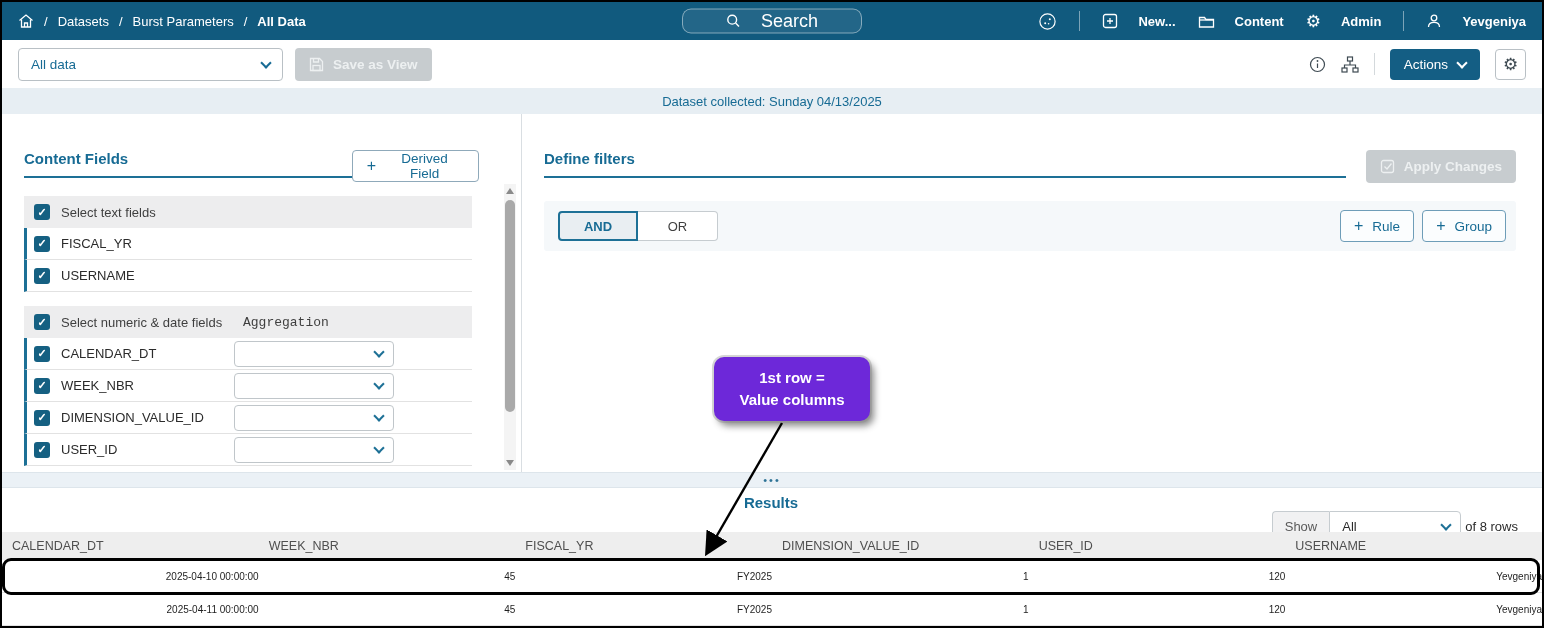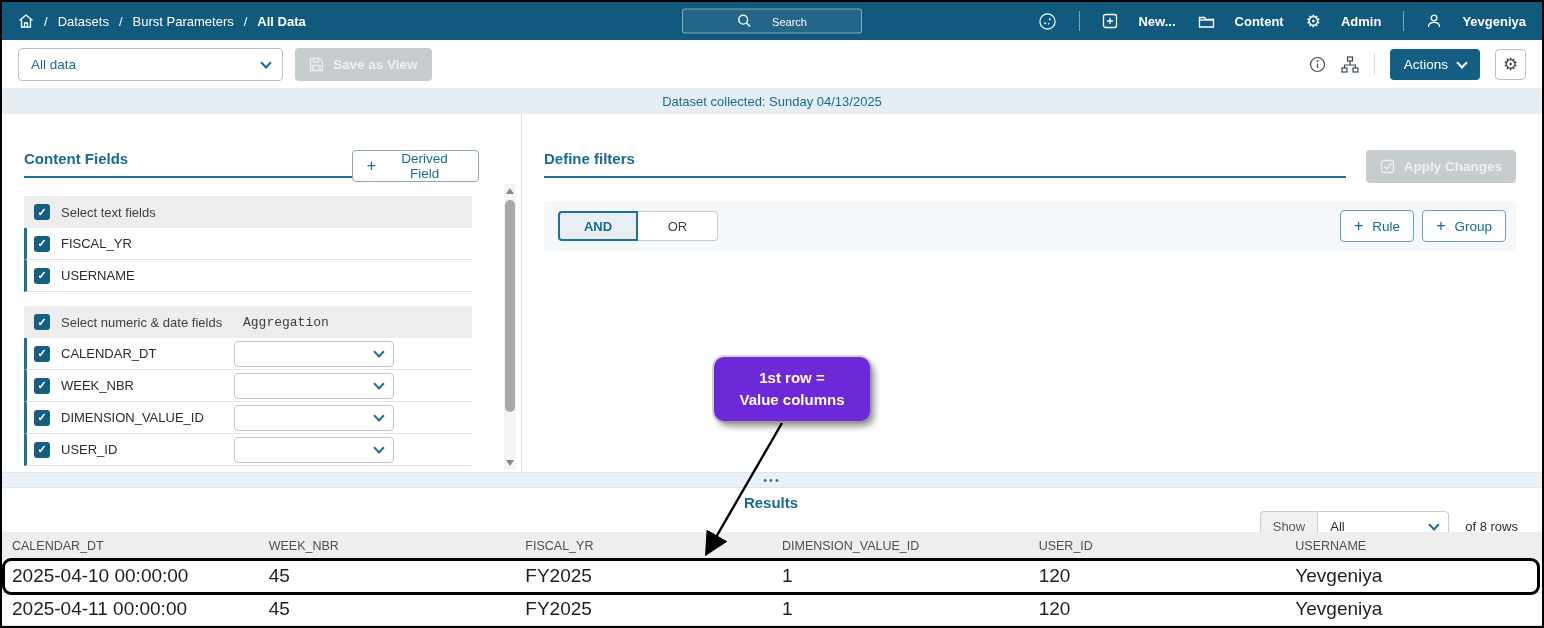--- a/index.html
+++ b/index.html
@@ -10,22 +10,22 @@
     font-family:"Liberation Sans", sans-serif;
   }
   svg { display:block; }
 
   
   .navbar { height:38px; background:#115A7E; display:flex; align-items:center; padding:0 16px; color:#fff; position:relative; }
   .crumbs { display:flex; align-items:center; gap:10px; font-size:13px; }
   .crumb { cursor:pointer; }
   .crumb-last { font-weight:700; }
   .nav-search { position:absolute; left:50%; top:50%; transform:translate(-50%,-50%); width:180px; height:25px;
-    background:rgba(255,255,255,0.08); border:1px solid rgba(255,255,255,0.45); border-radius:3px;
-    display:flex; align-items:center; justify-content:center; gap:20px; font-size:11px; color:#fff; cursor:pointer; }
+    background:rgba(255,255,255,0.08); border:1px solid rgba(255,255,255,0.45); border-radius:9px;
+    display:flex; align-items:center; justify-content:center; gap:20px; font-size:18px; color:#fff; cursor:pointer; }
   .nav-right { margin-left:auto; display:flex; align-items:center; gap:22px; font-size:13px; font-weight:600; }
   .nav-item { display:flex; align-items:center; gap:20px; cursor:pointer; }
   .nav-divider { width:1px; height:20px; background:rgba(255,255,255,0.45); }
   .glyph-gear { font-size:17px; line-height:1; font-weight:400; }
 
   
   .toolbar { height:48px; display:flex; align-items:center; padding:0 16px; gap:12px; background:#fff; }
   .view-select { width:265px; height:33px; border:1px solid #B9C0C5; border-radius:4px; display:flex; align-items:center;
     justify-content:space-between; padding:0 12px; color:#176B94; font-size:13.5px; background:#fff; cursor:pointer; }
   .chev { width:8px; height:8px; border-right:2px solid currentColor; border-bottom:2px solid currentColor; transform:rotate(45deg); margin-top:-3px; }
@@ -79,30 +79,30 @@
   .arrow-svg { position:absolute; left:680px; top:417px; z-index:5; pointer-events:none; }
 
   
   .splitter { height:16px; background:#EBF1F6; border-top:1px solid #DDE5EB; border-bottom:1px solid #DDE5EB;
     display:flex; align-items:center; justify-content:center; color:#2E7396; font-size:11px; letter-spacing:2px; cursor:row-resize; }
 
   
   .results { padding-top:6px; }
   .results-header { display:flex; align-items:center; height:30px; padding:0 24px 0 22px;flex-direction:column; }
   .results-title { color:#176B94; font-weight:700; font-size:15px; }
-  .results-controls { margin-left:auto; display:flex; align-items:center; gap:16px; font-size:13px; color:#2B2B2B; }
+  .results-controls { margin-left:auto; display:flex; align-items:center; gap:4px; font-size:13px; color:#2B2B2B; }
   .show-group { display:flex; height:30px; }
   .show-label { background:#F1F1F2; border:1px solid #C6CCD0; border-right:none; border-radius:4px 0 0 4px; display:flex; align-items:center; padding:0 12px; color:#5A5A5A; }
   .show-select { width:132px; border:1px solid #C6CCD0; border-radius:0 4px 4px 0; display:flex; align-items:center; justify-content:space-between; padding:0 10px 0 12px; background:#fff; color:#2B2B2B; cursor:pointer; }
   .show-select .chev { color:#1D7096; }
 
   .table-wrap { margin-top:8px; position:relative; }
   .thead { display:grid; grid-template-columns:repeat(6,1fr); background:#EEEEEE; height:28px; align-items:center; font-size:12.5px; color:#4F4F4F; }
   .thead > div { padding-left:10px; }
-  .trow { display:grid; grid-template-columns:repeat(6,1fr); height:33px; align-items:center; font-size:19px; color:#1E1E1E; border-bottom:1px solid #E4E4E4; background:#fff; }
+  .trow { display:grid; grid-template-columns:repeat(6,1fr); height:33px; align-items:center; font-size:10px; color:#1E1E1E; border-bottom:1px solid #E4E4E4; background:#fff;text-align:right; }
   .trow > div { padding-left:10px; }
   .highlight-ring { position:absolute; left:0; right:2px; top:26px; height:37px; border:3px solid #000; border-radius:9px; pointer-events:none; }
 </style>
 </head>
 <body>
 
 <div class="page">
 
   <div class="navbar">
     <div class="crumbs">

